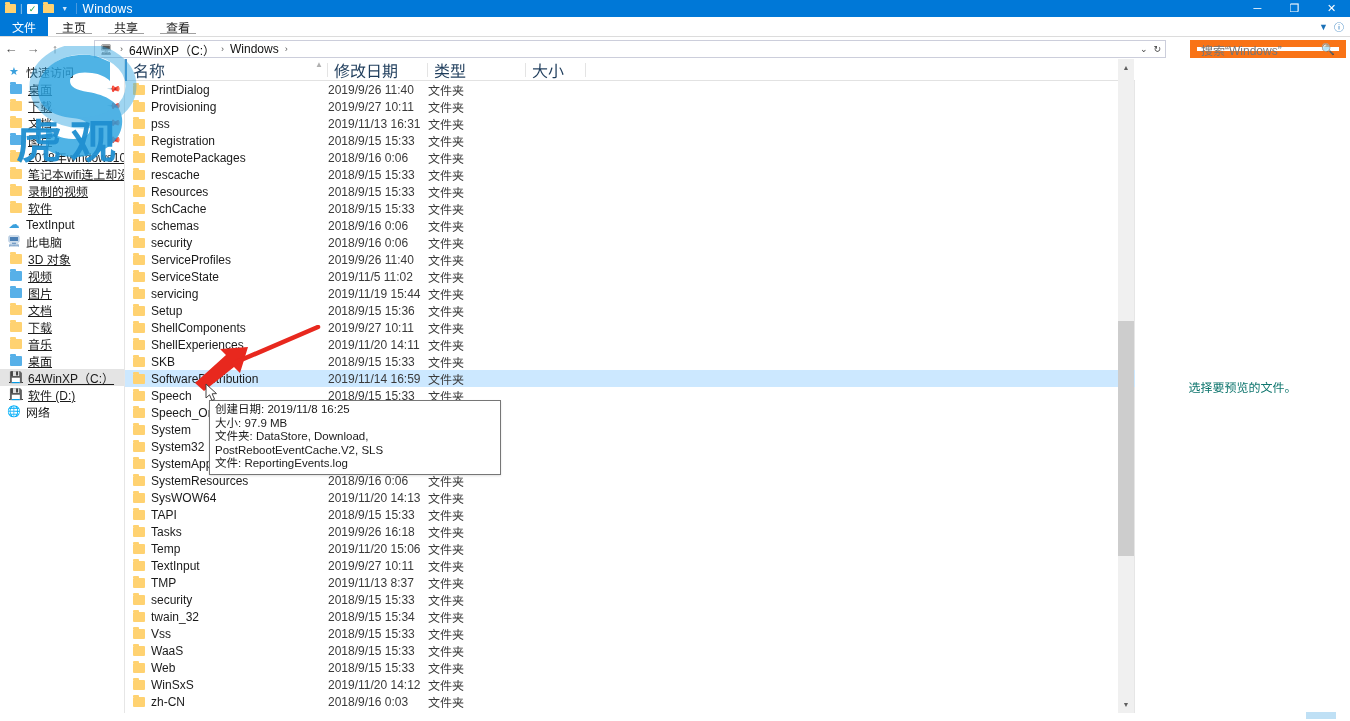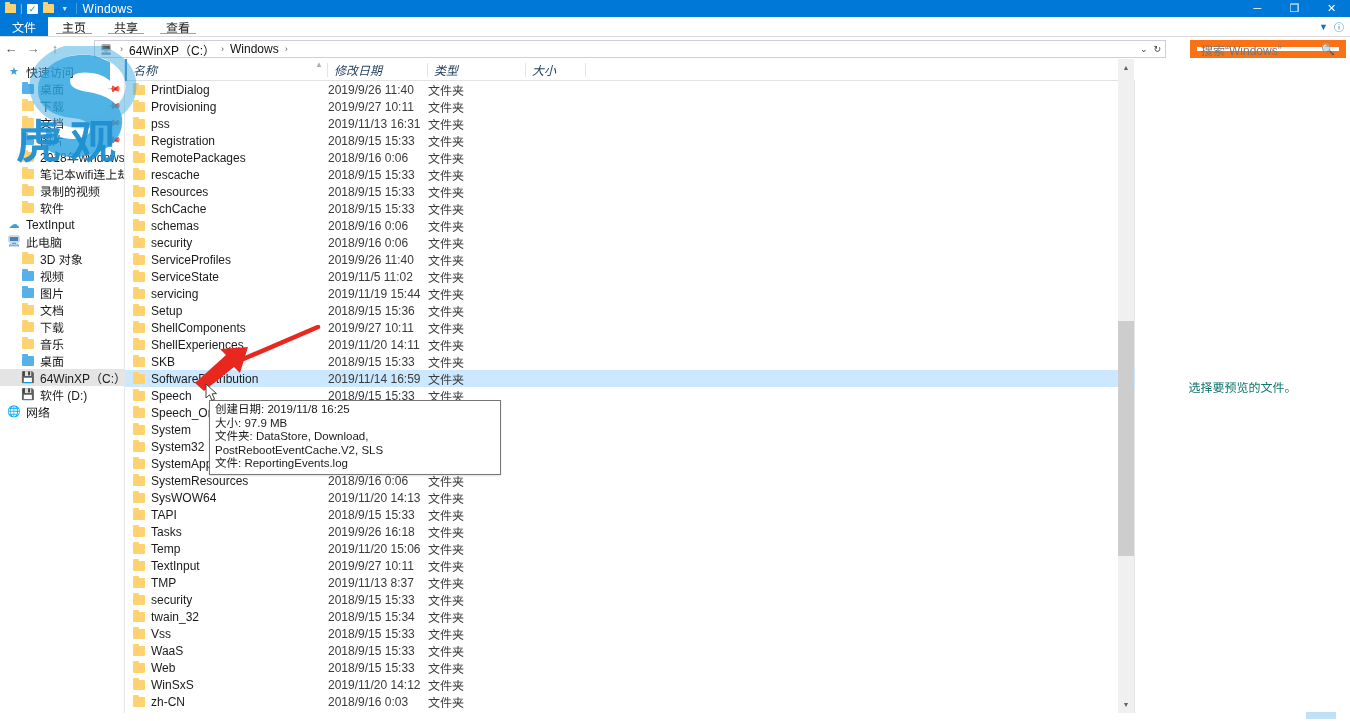--- a/index.html
+++ b/index.html
@@ -148,21 +148,21 @@
     font-size: 12px; color: #1a1a1a; white-space: nowrap;
     padding-right: 2px; position: relative;
   }
   .nav-item.selected { background: #e4e4e4; }
   .ni-ico {
     width: 16px; height: 16px; margin-right: 4px;
     display: flex; align-items: center; justify-content: center;
     flex: 0 0 16px;
   }
   .lvl0 { padding-left: 6px; }
-  .lvl1 { padding-left: 20px; }
+  .lvl1 { padding-left: 8px; text-decoration: underline; }
   .pin {
     position: absolute; right: 4px; color: #9a9a9a; font-size: 9px;
     transform: rotate(45deg);
   }
 
   
   .fglyph {
     width: 12px; height: 10px; border-radius: 1px;
     background: #ffd271; position: relative;
   }
@@ -187,24 +187,23 @@
   .colheader {
     position: absolute; left: 0; top: 0; width: 1010px; height: 22px;
     background: #ffffff; border-bottom: 1px solid #e2e2e2;
     display: flex; align-items: center;
   }
   .colheader .sortmark {
     position: absolute; left: 190px; top: 1px;
     color: #b0b0b0; font-size: 8px;
   }
   .col {
-    font-size: 12px; color: #1f3d5c; height: 22px;
+    font-size: 16px; color: #1f3d5c; height: 22px;
     display: flex; align-items: center; padding-left: 6px;
     position: relative;
-    font-style: italic;
   }
   .col:after {
     content: ""; position: absolute; right: 0; top: 4px;
     width: 1px; height: 14px; background: #e4e4e4;
   }
   .col.c-name { width: 203px; color: #1f3d5c; border-left: 2px solid #4a90c8; }
   .col.c-date { width: 100px; }
   .col.c-type { width: 98px; }
   .col.c-size { width: 60px; }
 

